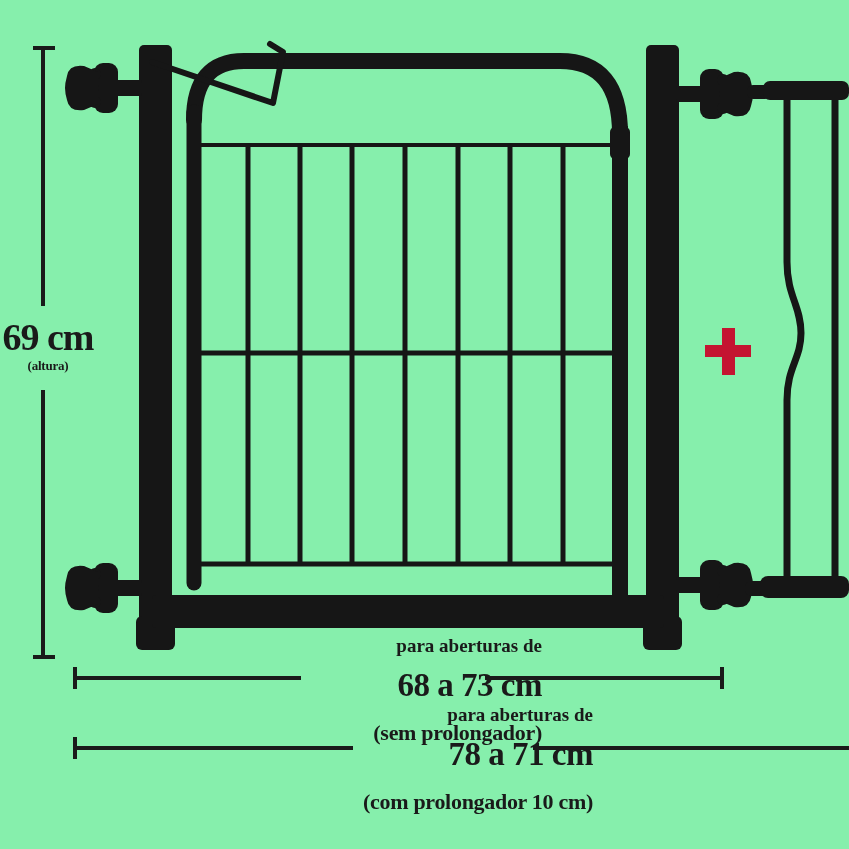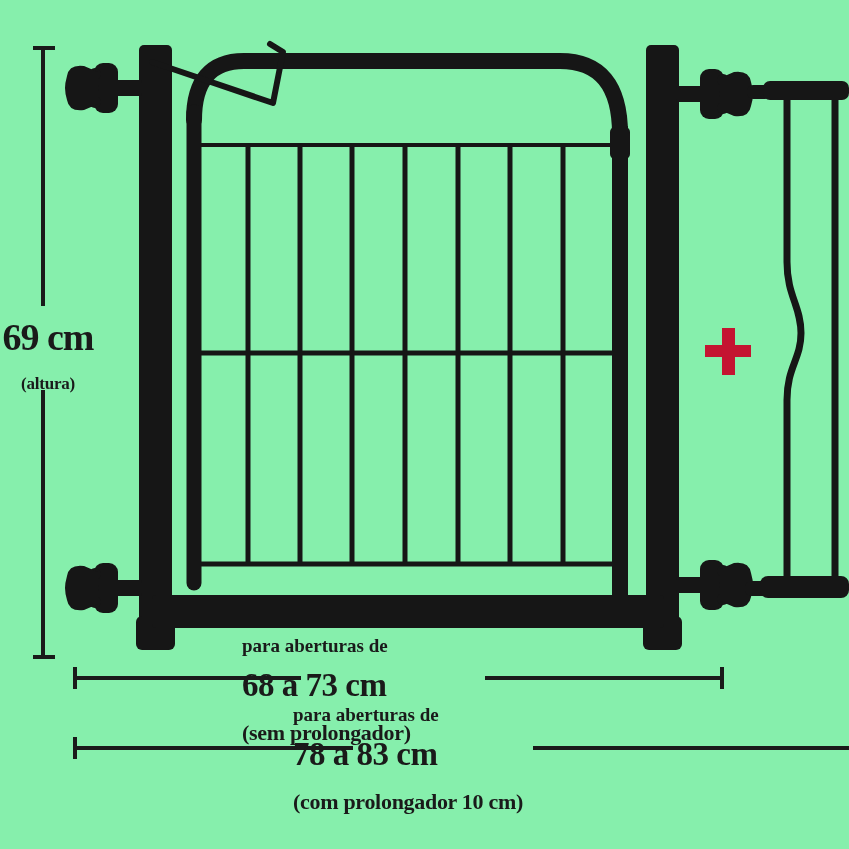--- a/index.html
+++ b/index.html
@@ -7,27 +7,27 @@
     position:relative;
     width:849px;height:849px;
     background:#86efac;
     overflow:hidden;
     font-family:Liberation Serif, serif;
     color:#1a1a1a;
   }
   svg.illustration{position:absolute;left:0;top:0;}
   .metal{fill:#161616;}
   .stroke-metal{stroke:#161616;fill:none;}
-  .dim-label{position:absolute;text-align:left;line-height:1.05;color:#1a1a1a;}
+  .dim-label{position:absolute;text-align:right;line-height:1.05;color:#1a1a1a;}
   .dim-label .intro{font-size:19px;font-weight:700;display:block;letter-spacing:0;}
   .dim-label .value{font-size:33px;font-weight:800;display:block;letter-spacing:-0.5px;margin-top:12px;}
   .dim-label .qualifier{font-size:22px;font-weight:700;display:block;letter-spacing:-0.3px;margin-top:18px;}
   .height-label{position:absolute;left:0px;top:318px;width:96px;text-align:center;line-height:1.0;}
   .height-label .value{font-size:38px;font-weight:800;letter-spacing:-1px;display:block;}
-  .height-label .qualifier{font-size:17px;font-weight:700;display:block;margin-top:19px;letter-spacing:-0.2px;}
+  .height-label .qualifier{font-size:13px;font-weight:700;display:block;margin-top:3px;letter-spacing:-0.2px;}
   .label-1{left:242px;top:636px;width:300px;}
   .label-2{left:293px;top:705px;width:300px;}
 </style>
 </head>
 <body>
 
 <div class="canvas">
 
   <svg class="illustration" width="849" height="849" viewBox="0 0 849 849">
 
@@ -140,17 +140,17 @@
   </div>
 
   <div class="dim-label label-1">
     <span class="intro">para aberturas de</span>
     <span class="value">68 a 73 cm</span>
     <span class="qualifier">(sem prolongador)</span>
   </div>
 
   <div class="dim-label label-2">
     <span class="intro">para aberturas de</span>
-    <span class="value">78 a 83 cm</span>
+    <span class="value">78 a 71 cm</span>
     <span class="qualifier">(com prolongador 10 cm)</span>
   </div>
 
 </div>
 
 </body></html>

